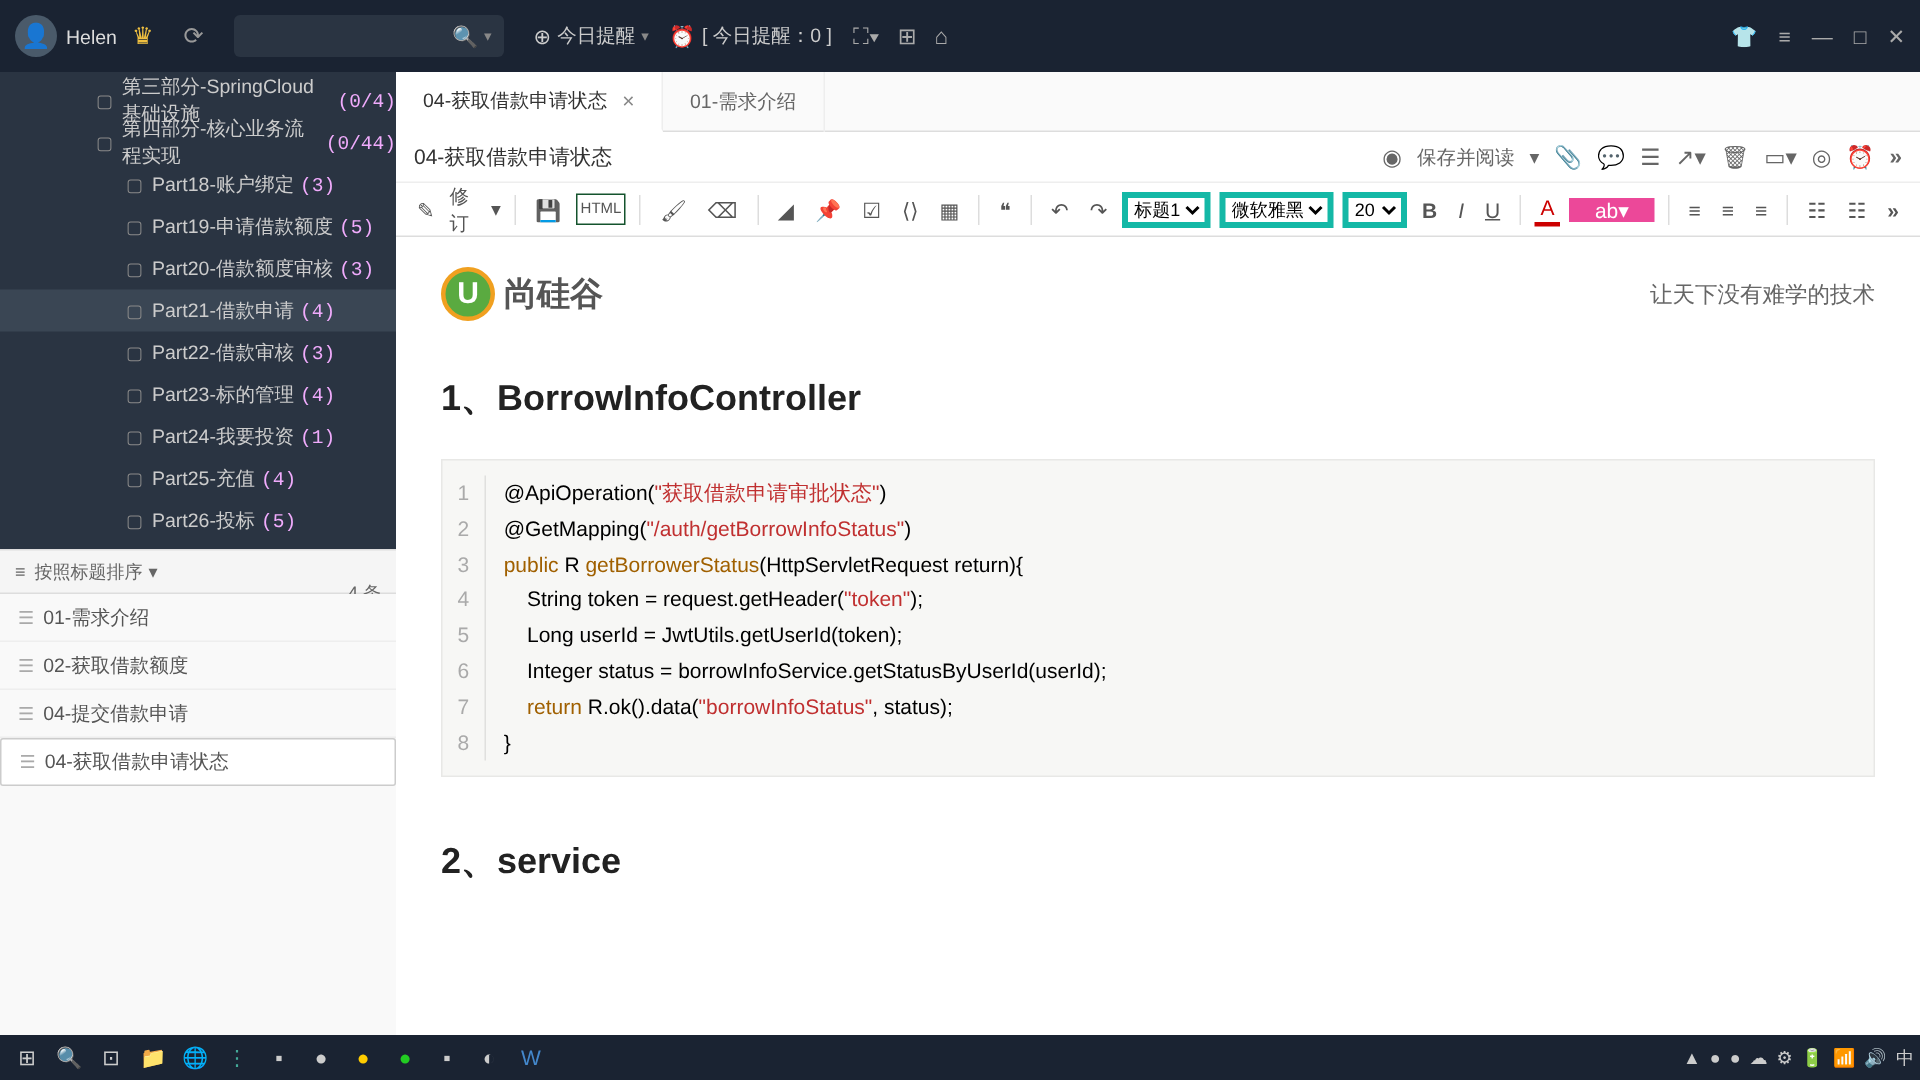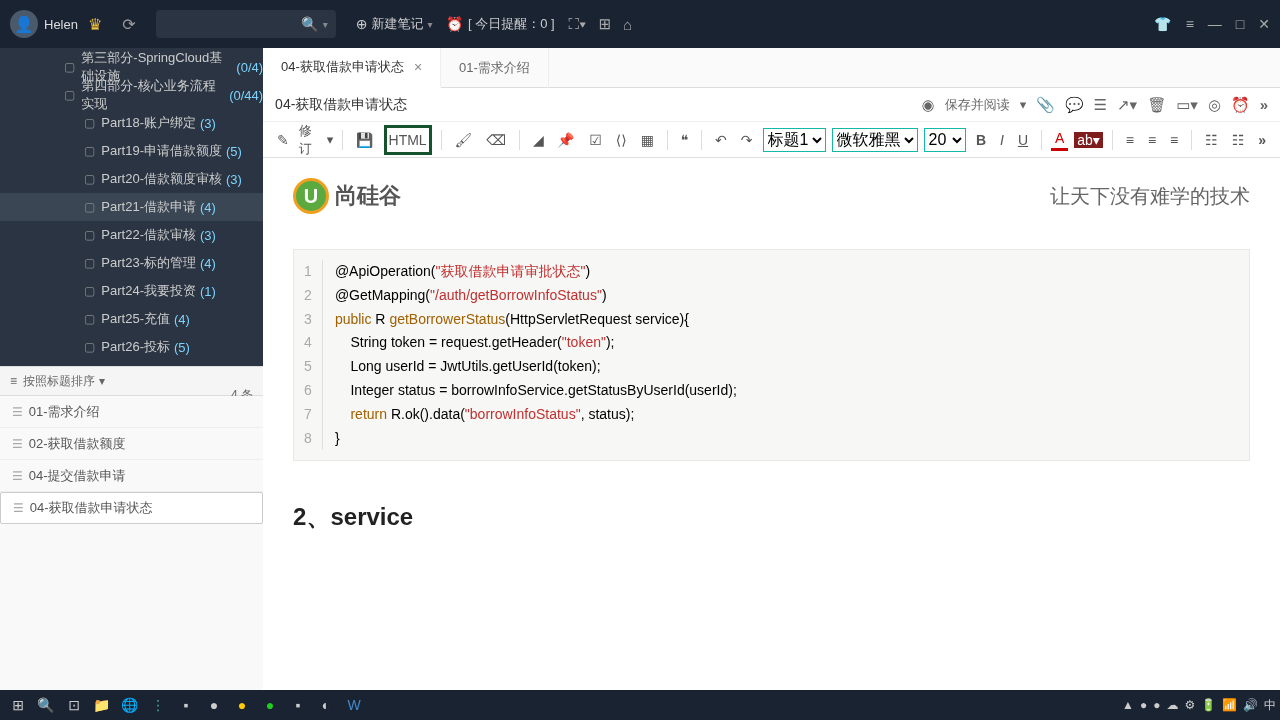--- a/index.html
+++ b/index.html
@@ -18,46 +18,46 @@
 .win-controls { margin-left: auto; display: flex; gap: 14px; color: #aaa; font-size: 14px; }
 .win-controls span { cursor: pointer; }
 .main-area { display: flex; height: 642px; }
 .sidebar { width: 322px; background: #2a3442; display: flex; flex-direction: column; color: #ccc; }
 .tree { flex: 0 0 auto; padding: 5px 0; }
 .tree-item { height: 28px; display: flex; align-items: center; padding-left: 64px; font-size: 13px; cursor: pointer; }
 .tree-item.folder { padding-left: 64px; }
 .tree-item.sub { padding-left: 84px; }
 .tree-item.sel { background: #3a4654; }
 .tree-icon { margin-right: 6px; font-size: 12px; color: #888; }
-.tree-count { color: #7dd3fc; margin-left: 4px; }
+.tree-count { color: #f0abfc; margin-left: 4px; font-family: Liberation Mono, monospace; }
 .sortbar { height: 30px; display: flex; align-items: center; padding: 0 10px; background: #f5f5f5; color: #666; font-size: 12px; border-top: 1px solid #ddd; border-bottom: 1px solid #ddd; }
 .sortbar .sorticon { margin-right: 6px; }
 .sortbar .count { margin-left: auto; margin-top: 28px; }
 .notelist { background: #f9f9f9; flex: 1; overflow: auto; }
 .note-item { height: 32px; display: flex; align-items: center; padding: 0 12px; font-size: 13px; color: #555; border-bottom: 1px solid #eee; cursor: pointer; }
 .note-item.sel { background: #fff; border: 1px solid #ccc; border-radius: 2px; }
 .note-icon { margin-right: 6px; color: #aaa; font-size: 12px; }
 .content { flex: 1; display: flex; flex-direction: column; background: #fff; }
 .tabs { height: 40px; display: flex; align-items: center; border-bottom: 1px solid #ddd; background: #fafafa; }
 .tab { height: 40px; padding: 0 18px; display: flex; align-items: center; font-size: 13px; color: #666; cursor: pointer; border-right: 1px solid #eee; }
 .tab.active { background: #fff; color: #333; border-bottom: 2px solid #fff; margin-bottom: -1px; }
 .tab-close { margin-left: 10px; color: #888; font-size: 14px; }
 .doc-header { height: 34px; display: flex; align-items: center; padding: 0 12px; border-bottom: 1px solid #eee; }
 .doc-title { font-size: 14px; color: #333; }
 .doc-tools { margin-left: auto; display: flex; align-items: center; gap: 10px; color: #666; font-size: 13px; }
 .doc-tools .icn { cursor: pointer; font-size: 15px; }
 .toolbar { height: 36px; display: flex; align-items: center; padding: 0 10px; border-bottom: 1px solid #ddd; gap: 6px; font-size: 13px; color: #555; }
-.toolbar select { font-size: 16px; height: 24px; border: 1px solid #14b8a6; background: #fff; }
+.toolbar select { font-size: 12px; height: 24px; border: 4px solid #14b8a6; background: #fff; }
 .toolbar .ticn { cursor: pointer; padding: 2px 4px; font-size: 14px; color: #555; }
 .toolbar .sep { width: 1px; height: 20px; background: #ddd; margin: 0 3px; }
 .doc-body { flex: 1; overflow: auto; padding: 20px 30px; position: relative; }
 .brand { display: flex; align-items: center; justify-content: space-between; margin-bottom: 35px; }
 .brand-logo { display: flex; align-items: center; font-size: 22px; font-weight: bold; color: #555; }
 .brand-u { width: 36px; height: 36px; border: 3px solid #f0a020; background: #5aaa40; border-radius: 50%; display: flex; align-items: center; justify-content: center; color: #fff; margin-right: 6px; font-size: 20px; }
-.brand-slogan { font-size: 20px; color: #666; }
+.brand-slogan { font-size: 15px; color: #666; }
 h1 { font-size: 30px; font-weight: bold; color: #222; margin-bottom: 30px; }
 h2 { font-size: 24px; font-weight: bold; color: #222; margin-bottom: 25px; }
 .codeblock { background: #f7f7f5; border: 1px solid #e8e8e6; padding: 10px 0; font-family: Consolas, monospace; font-size: 14px; line-height: 1.7; margin-bottom: 40px; display: flex; }
 .linenums { color: #aaa; text-align: right; padding: 0 10px; border-right: 1px solid #e0e0de; user-select: none; }
 .codetext { padding: 0 12px; white-space: pre; }
 .kw { color: #a06000; }
 .str { color: #c03030; }
 .fn { color: #a06000; }
 .taskbar { height: 30px; background: #1a2332; display: flex; align-items: center; padding: 0 4px; }
 .taskbar .ticon { width: 28px; height: 26px; display: flex; align-items: center; justify-content: center; color: #ccc; font-size: 14px; cursor: pointer; }
@@ -71,21 +71,21 @@
   <div class="avatar">👤</div>
   <span class="username">Helen</span>
   <span class="crown">♛</span>
   <span class="refresh">⟳</span>
   <div class="searchbox">
     <span class="searchicon">🔍</span>
     <span class="downarrow">▾</span>
   </div>
   <div class="tb-btn">
     <span class="icon">⊕</span>
-    <span>新建笔记</span>
+    <span>今日提醒</span>
     <span class="downarrow" style="margin-left:4px">▾</span>
   </div>
   <div class="tb-btn">
     <span class="icon">⏰</span>
     <span>[ 今日提醒：0 ]</span>
   </div>
   <span class="tb-icon">⛶▾</span>
   <span class="tb-icon">⊞</span>
   <span class="tb-icon">⌂</span>
   <div class="win-controls">
@@ -209,21 +209,21 @@
         <span class="icn">⏰</span>
         <span class="icn more">»</span>
       </div>
     </div>
     <div class="toolbar">
       <span class="ticn">✎</span>
       <span>修订</span>
         <span>▾</span>
       <span class="sep"></span>
       <span class="ticn">💾</span>
-      <span class="ticn" style="font-size:14px;border:3px solid #14532d;padding:4px 2px">HTML</span>
+      <span class="ticn" style="font-size:10px;border:1px solid #14532d;padding:4px 2px">HTML</span>
       <span class="sep"></span>
       <span class="ticn">🖌</span>
       <span class="ticn">⌫</span>
       <span class="sep"></span>
       <span class="ticn">◢</span>
       <span class="ticn">📌</span>
       <span class="ticn">☑</span>
       <span class="ticn">⟨⟩</span>
       <span class="ticn">▦</span>
       <span class="sep"></span>
@@ -232,43 +232,44 @@
       <span class="ticn">↶</span>
       <span class="ticn">↷</span>
       <select><option>标题1</option></select>
       <select><option>微软雅黑</option></select>
       <select style="width:50px"><option>20</option></select>
       <span class="ticn" style="font-weight:bold">B</span>
       <span class="ticn" style="font-style:italic">I</span>
       <span class="ticn" style="text-decoration:underline">U</span>
       <span class="sep"></span>
       <span class="ticn" style="color:#c00;border-bottom:3px solid #c00">A</span>
-      <span class="ticn" style="background:#7f1d1d;color:#fff;padding:0 3px">ab▾</span>
+      <span class="ticn" style="background:#ec4899;color:#fff;padding:0 17px">ab▾</span>
       <span class="sep"></span>
       <span class="ticn">≡</span>
       <span class="ticn">≡</span>
       <span class="ticn">≡</span>
       <span class="sep"></span>
       <span class="ticn">☷</span>
       <span class="ticn">☷</span>
       <span class="ticn more" style="margin-left:auto">»</span>
     </div>
     <div class="doc-body">
       <div class="brand">
         <div class="brand-logo">
           <div class="brand-u">U</div>
           <span>尚硅谷</span>
         </div>
         <span class="brand-slogan">让天下没有难学的技术</span>
       </div>
+      <h2>1、BorrowInfoController</h2>
       <div class="codeblock">
         <div class="linenums">1<br>2<br>3<br>4<br>5<br>6<br>7<br>8</div>
         <div class="codetext"><span>@ApiOperation(</span><span class="str">"获取借款申请审批状态"</span><span>)</span>
 <span>@GetMapping(</span><span class="str">"/auth/getBorrowInfoStatus"</span><span>)</span>
-<span class="kw">public</span><span> R </span><span class="fn">getBorrowerStatus</span><span>(HttpServletRequest service){</span>
+<span class="kw">public</span><span> R </span><span class="fn">getBorrowerStatus</span><span>(HttpServletRequest return){</span>
 <span>    String token = request.getHeader(</span><span class="str">"token"</span><span>);</span>
 <span>    Long userId = JwtUtils.getUserId(token);</span>
 <span>    Integer status = borrowInfoService.getStatusByUserId(userId);</span>
 <span>    </span><span class="kw">return</span><span> R.ok().data(</span><span class="str">"borrowInfoStatus"</span><span>, status);</span>
 <span>}</span></div>
       </div>
       <h2>2、service</h2>
     </div>
   </div>
 </div>

